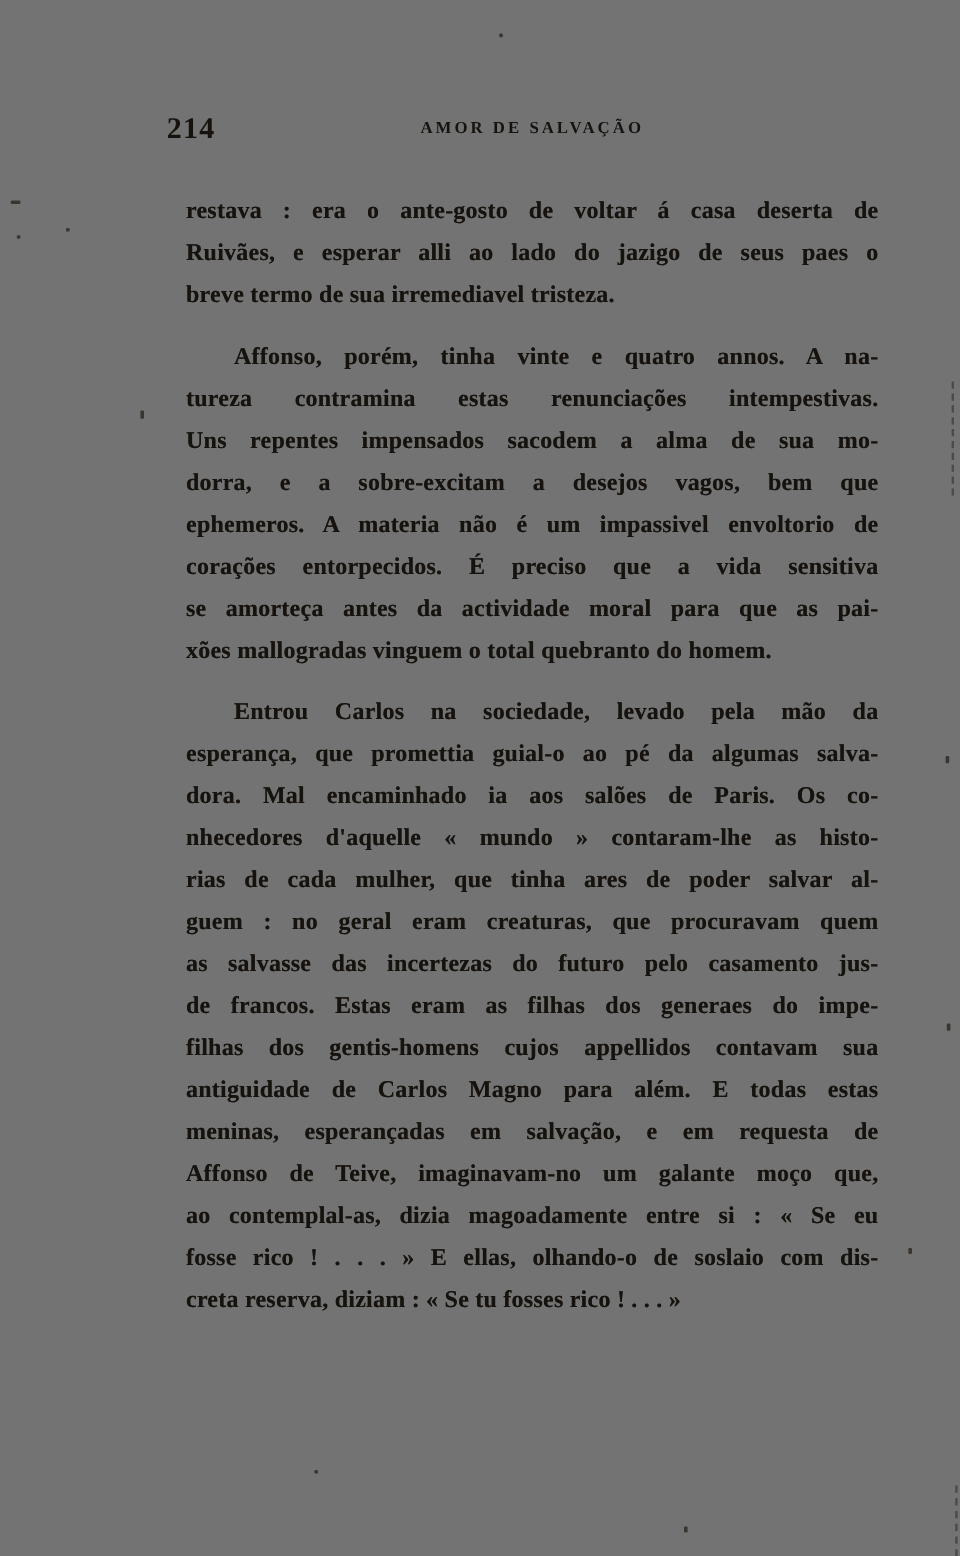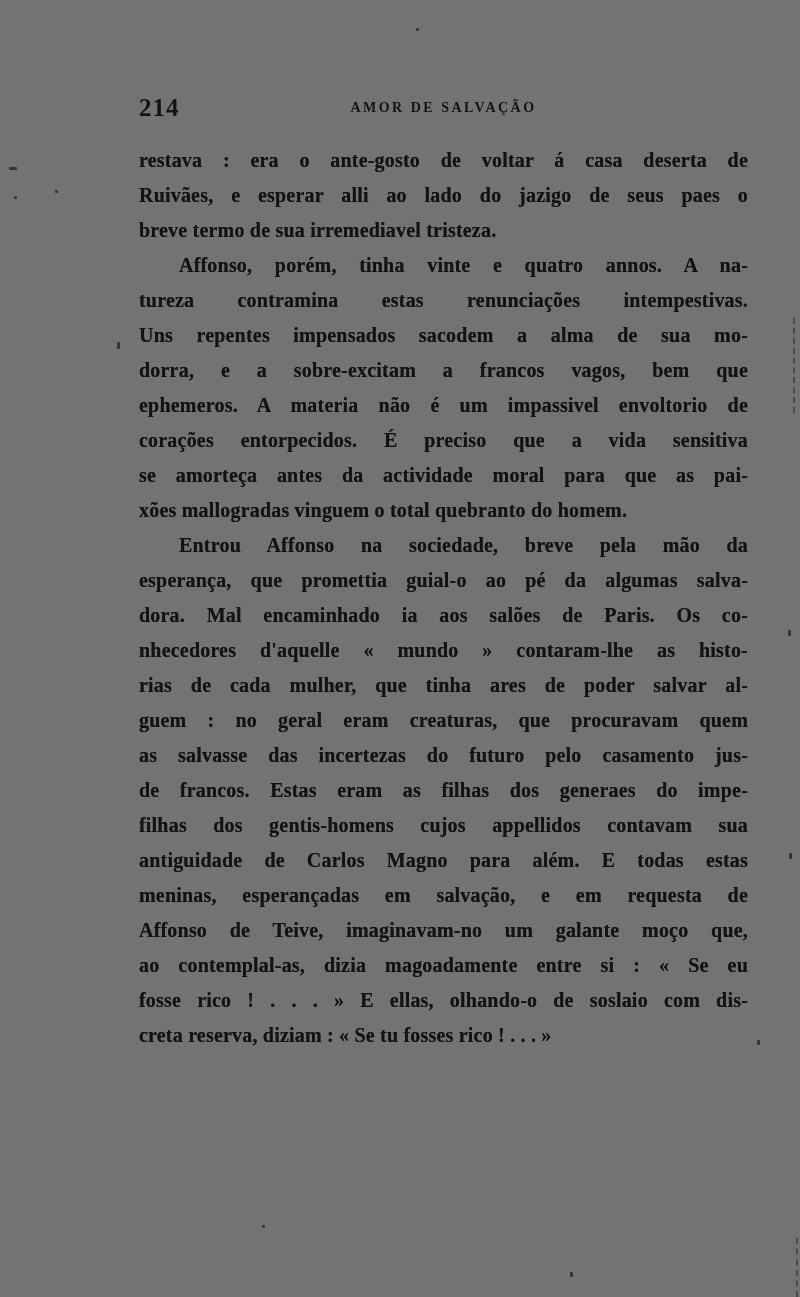--- a/index.html
+++ b/index.html
@@ -39,21 +39,21 @@
     letter-spacing: 2.5px;
     padding-top: 4px;
     white-space: nowrap;
   }
   .text-body {
     position: absolute;
     left: 139px;
     top: 143px;
     width: 609px;
   }
-  .paragraph { margin: 0; }
+  .paragraph { margin: 16px; }
   .line {
     font-size: 20px;
     font-weight: 700;
     line-height: 35px;
     height: 35px;
     overflow: hidden;
     text-align: justify;
     text-align-last: justify;
     letter-spacing: 0.2px;
     text-shadow: 0 0 0.5px rgba(22, 18, 14, 0.7);
@@ -86,28 +86,28 @@
   <div class="text-body" id="text-body">
       <div class="paragraph">
         <div class="line">restava : era o ante-gosto de voltar á casa deserta de</div>
         <div class="line">Ruivães, e esperar alli ao lado do jazigo de seus paes o</div>
         <div class="line line-last">breve termo de sua irremediavel tristeza.</div>
       </div>
       <div class="paragraph">
         <div class="line indent">Affonso, porém, tinha vinte e quatro annos. A na-</div>
         <div class="line">tureza contramina estas renunciações intempestivas.</div>
         <div class="line">Uns repentes impensados sacodem a alma de sua mo-</div>
-        <div class="line">dorra, e a sobre-excitam a francos vagos, bem que</div>
+        <div class="line">dorra, e a sobre-excitam a desejos vagos, bem que</div>
         <div class="line">ephemeros. A materia não é um impassivel envoltorio de</div>
         <div class="line">corações entorpecidos. É preciso que a vida sensitiva</div>
         <div class="line">se amorteça antes da actividade moral para que as pai-</div>
         <div class="line line-last">xões mallogradas vinguem o total quebranto do homem.</div>
       </div>
       <div class="paragraph">
-        <div class="line indent">Entrou Affonso na sociedade, breve pela mão da</div>
+        <div class="line indent">Entrou Carlos na sociedade, levado pela mão da</div>
         <div class="line">esperança, que promettia guial-o ao pé da algumas salva-</div>
         <div class="line">dora. Mal encaminhado ia aos salões de Paris. Os co-</div>
         <div class="line">nhecedores d'aquelle « mundo » contaram-lhe as histo-</div>
         <div class="line">rias de cada mulher, que tinha ares de poder salvar al-</div>
         <div class="line">guem : no geral eram creaturas, que procuravam quem</div>
         <div class="line">as salvasse das incertezas do futuro pelo casamento jus-</div>
         <div class="line">de francos. Estas eram as filhas dos generaes do impe-</div>
         <div class="line">filhas dos gentis-homens cujos appellidos contavam sua</div>
         <div class="line">antiguidade de Carlos Magno para além. E todas estas</div>
         <div class="line">meninas, esperançadas em salvação, e em requesta de</div>

